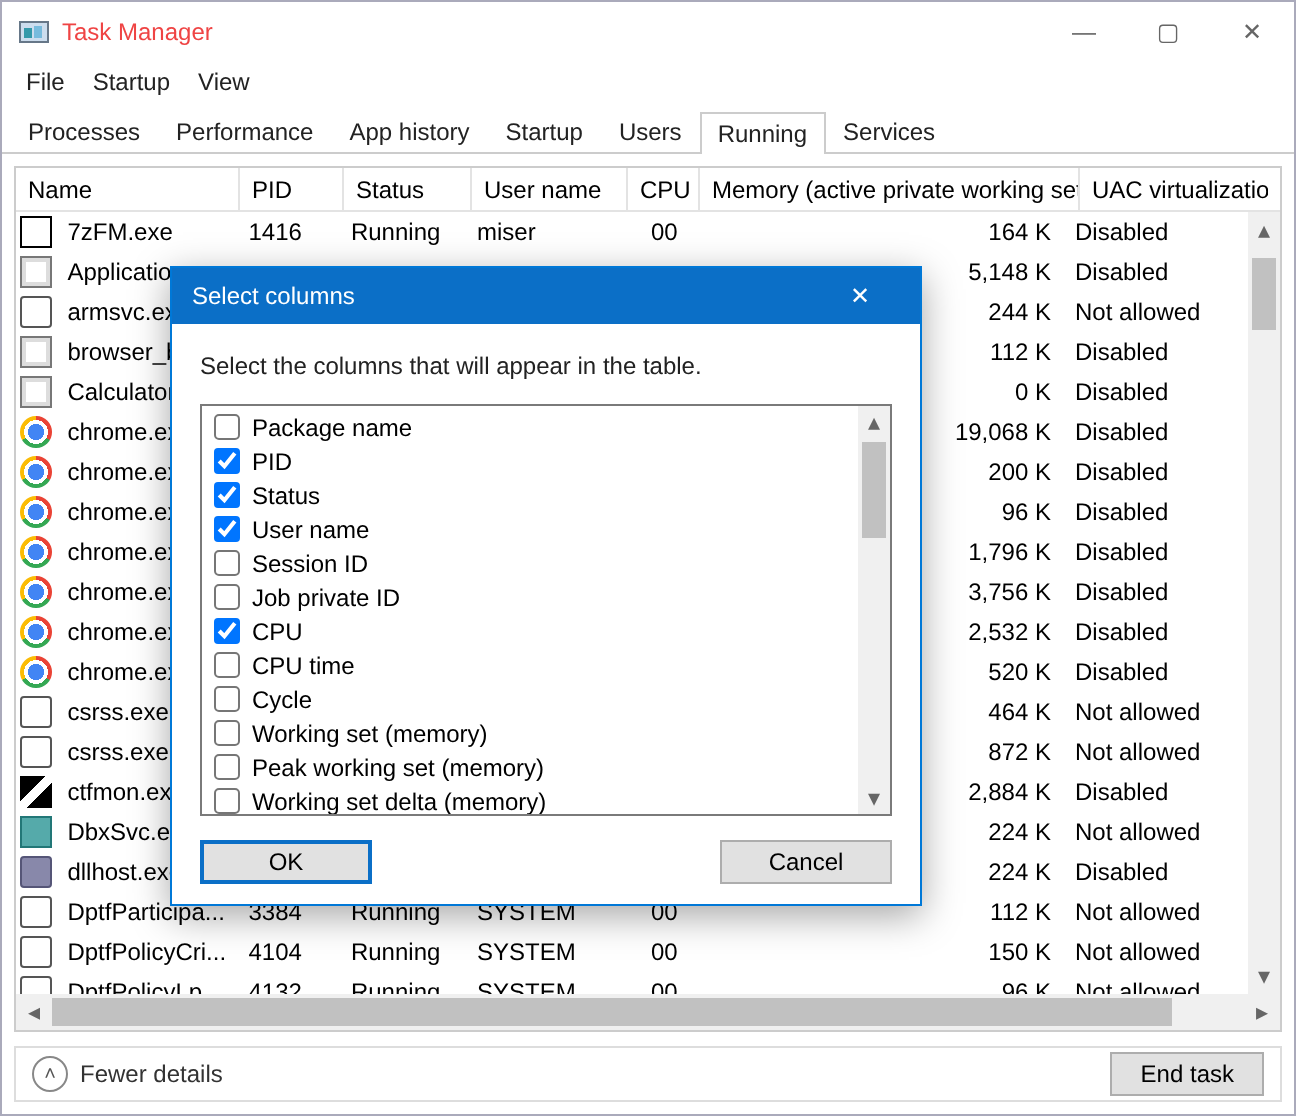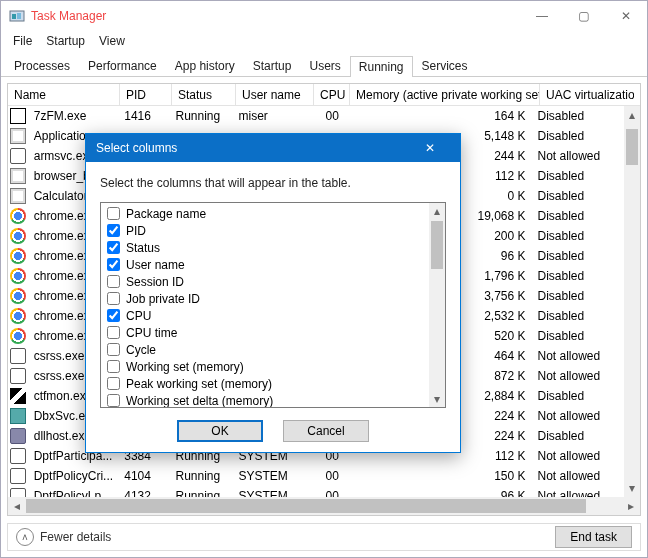--- a/index.html
+++ b/index.html
@@ -56,21 +56,21 @@
   .modal .mbody{padding:14px 14px 10px;}
   .modal .instr{color:#222;margin-bottom:12px;}
   .modal .list{border:1px solid #7a7a7a;height:206px;position:relative;}
   .modal .listinner{position:absolute;top:0;bottom:0;left:0;right:16px;overflow:hidden;padding:2px 4px;}
   .modal .li{display:flex;align-items:center;gap:4px;height:17px;}
   .modal .li input{margin:0 2px 0 2px;}
   .modal .lscroll{position:absolute;top:0;bottom:0;right:0;width:16px;background:#f0f0f0;}
   .modal .lscroll .thumb{position:absolute;left:2px;right:2px;top:18px;height:48px;background:#c1c1c1;}
   .modal .lscroll .arrow{position:absolute;left:0;right:0;height:16px;display:flex;align-items:center;justify-content:center;color:#666;}
   .modal .lscroll .up{top:0;} .modal .lscroll .dn{bottom:0;}
-  .modal .btns{display:flex;gap:20px;justify-content:center;margin-top:12px;}
+  .modal .btns{display:flex;gap:20px;justify-content:space-between;margin-top:12px;}
   .modal .btn{width:86px;padding:3px 0;text-align:center;background:#e1e1e1;border:1px solid #adadad;}
   .modal .btn.primary{border:2px solid #0b6fc7;padding:2px 0;}
 
   .ficon{width:16px;height:16px;display:inline-block;}
   .fi-generic{background:#fff;border:1px solid #555;border-radius:2px;}
   .fi-chrome{background:radial-gradient(circle at 50% 50%, #4285f4 0 4px, #fff 4px 6px, transparent 6px), conic-gradient(#ea4335 0 120deg,#34a853 120deg 240deg,#fbbc05 240deg 360deg); border-radius:50%;}
   .fi-7z{background:#fff;border:1px solid #000;}
   .fi-app{background:#fff;border:1px solid #777;box-shadow:inset 0 0 0 2px #ddd;}
   .fi-box{background:#5aa;border:1px solid #277;}
   .fi-pen{background:linear-gradient(135deg,#000 0 40%,#fff 40% 60%,#000 60%);}

